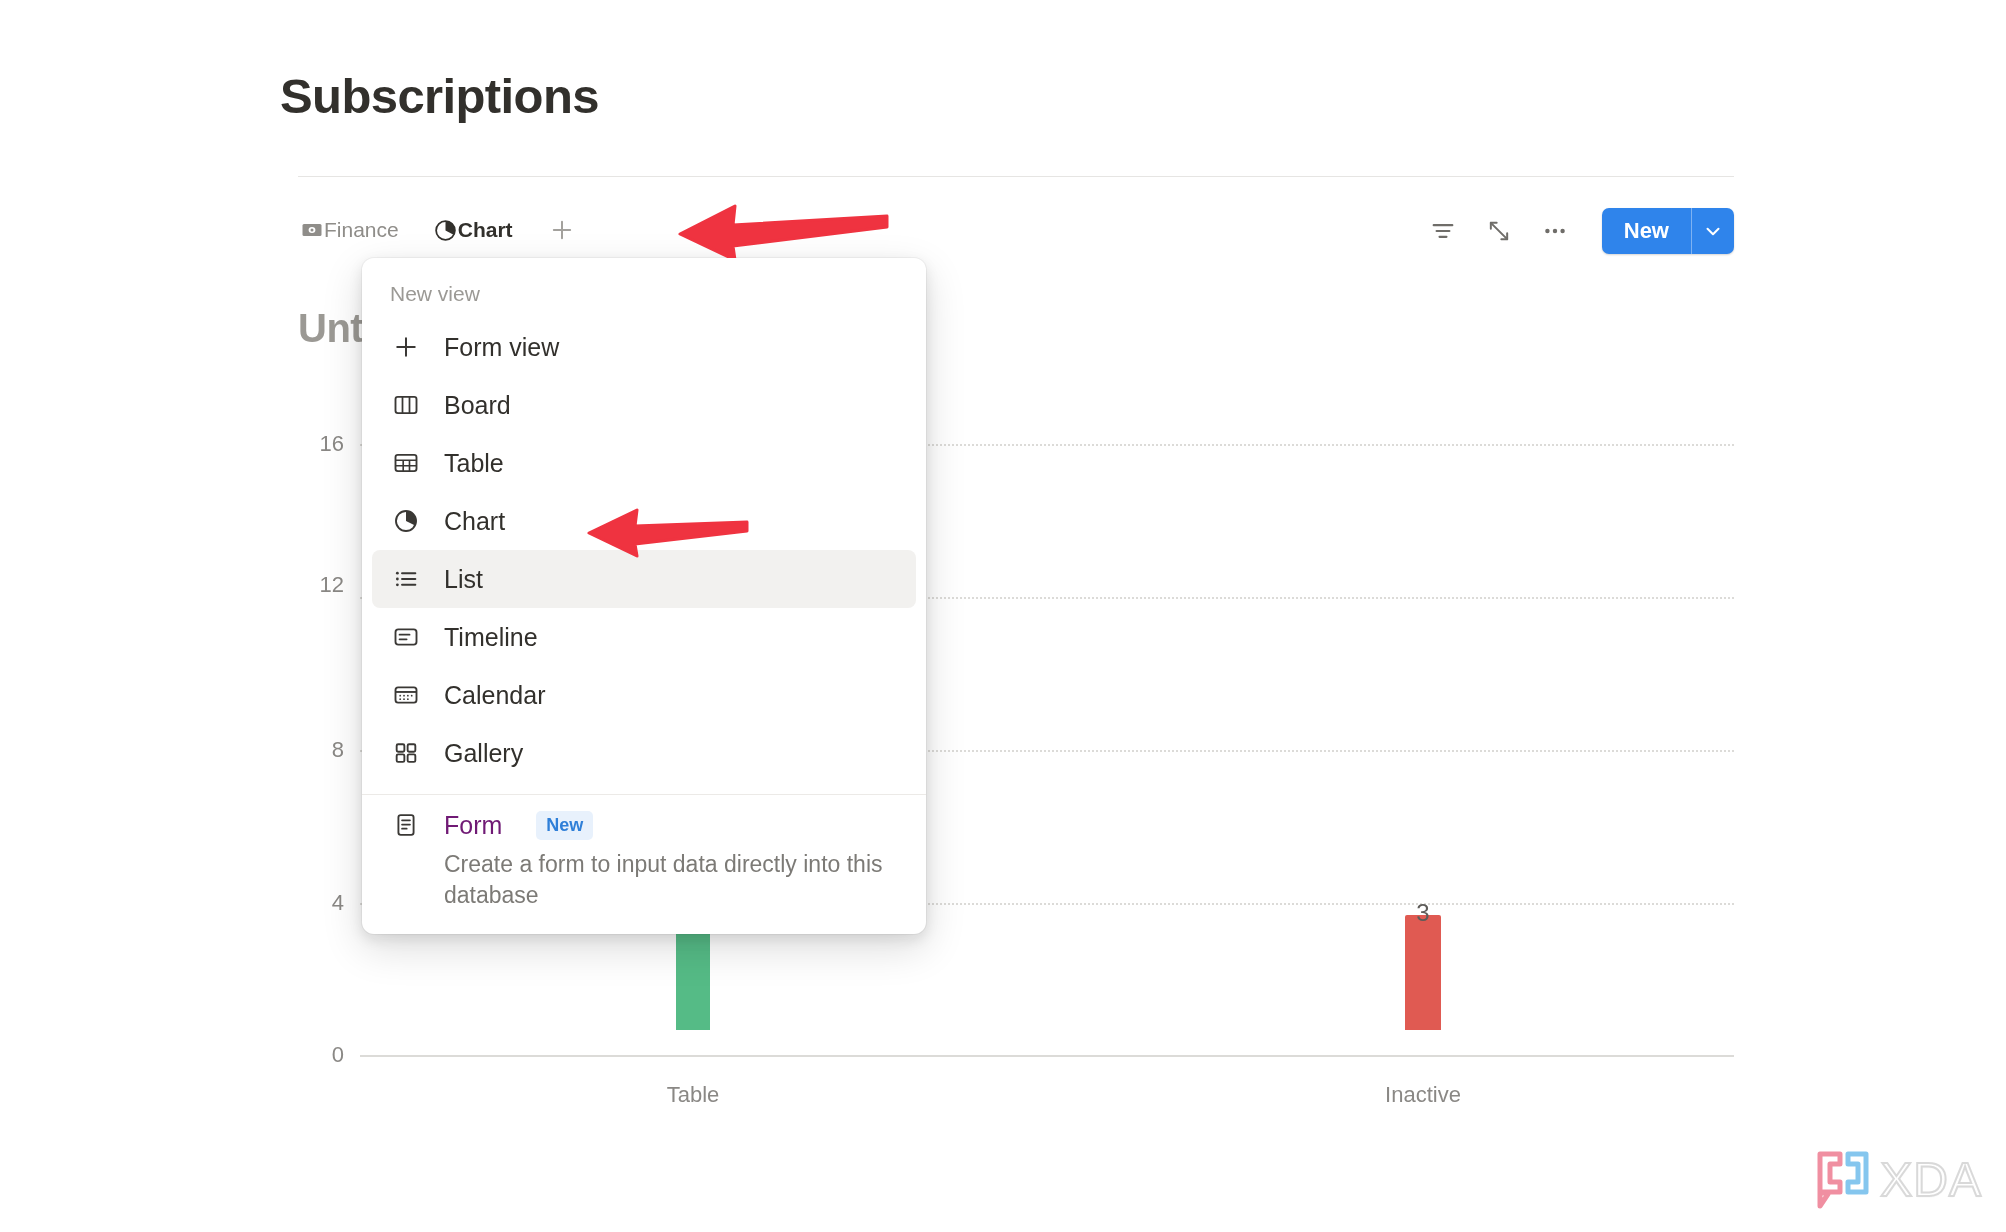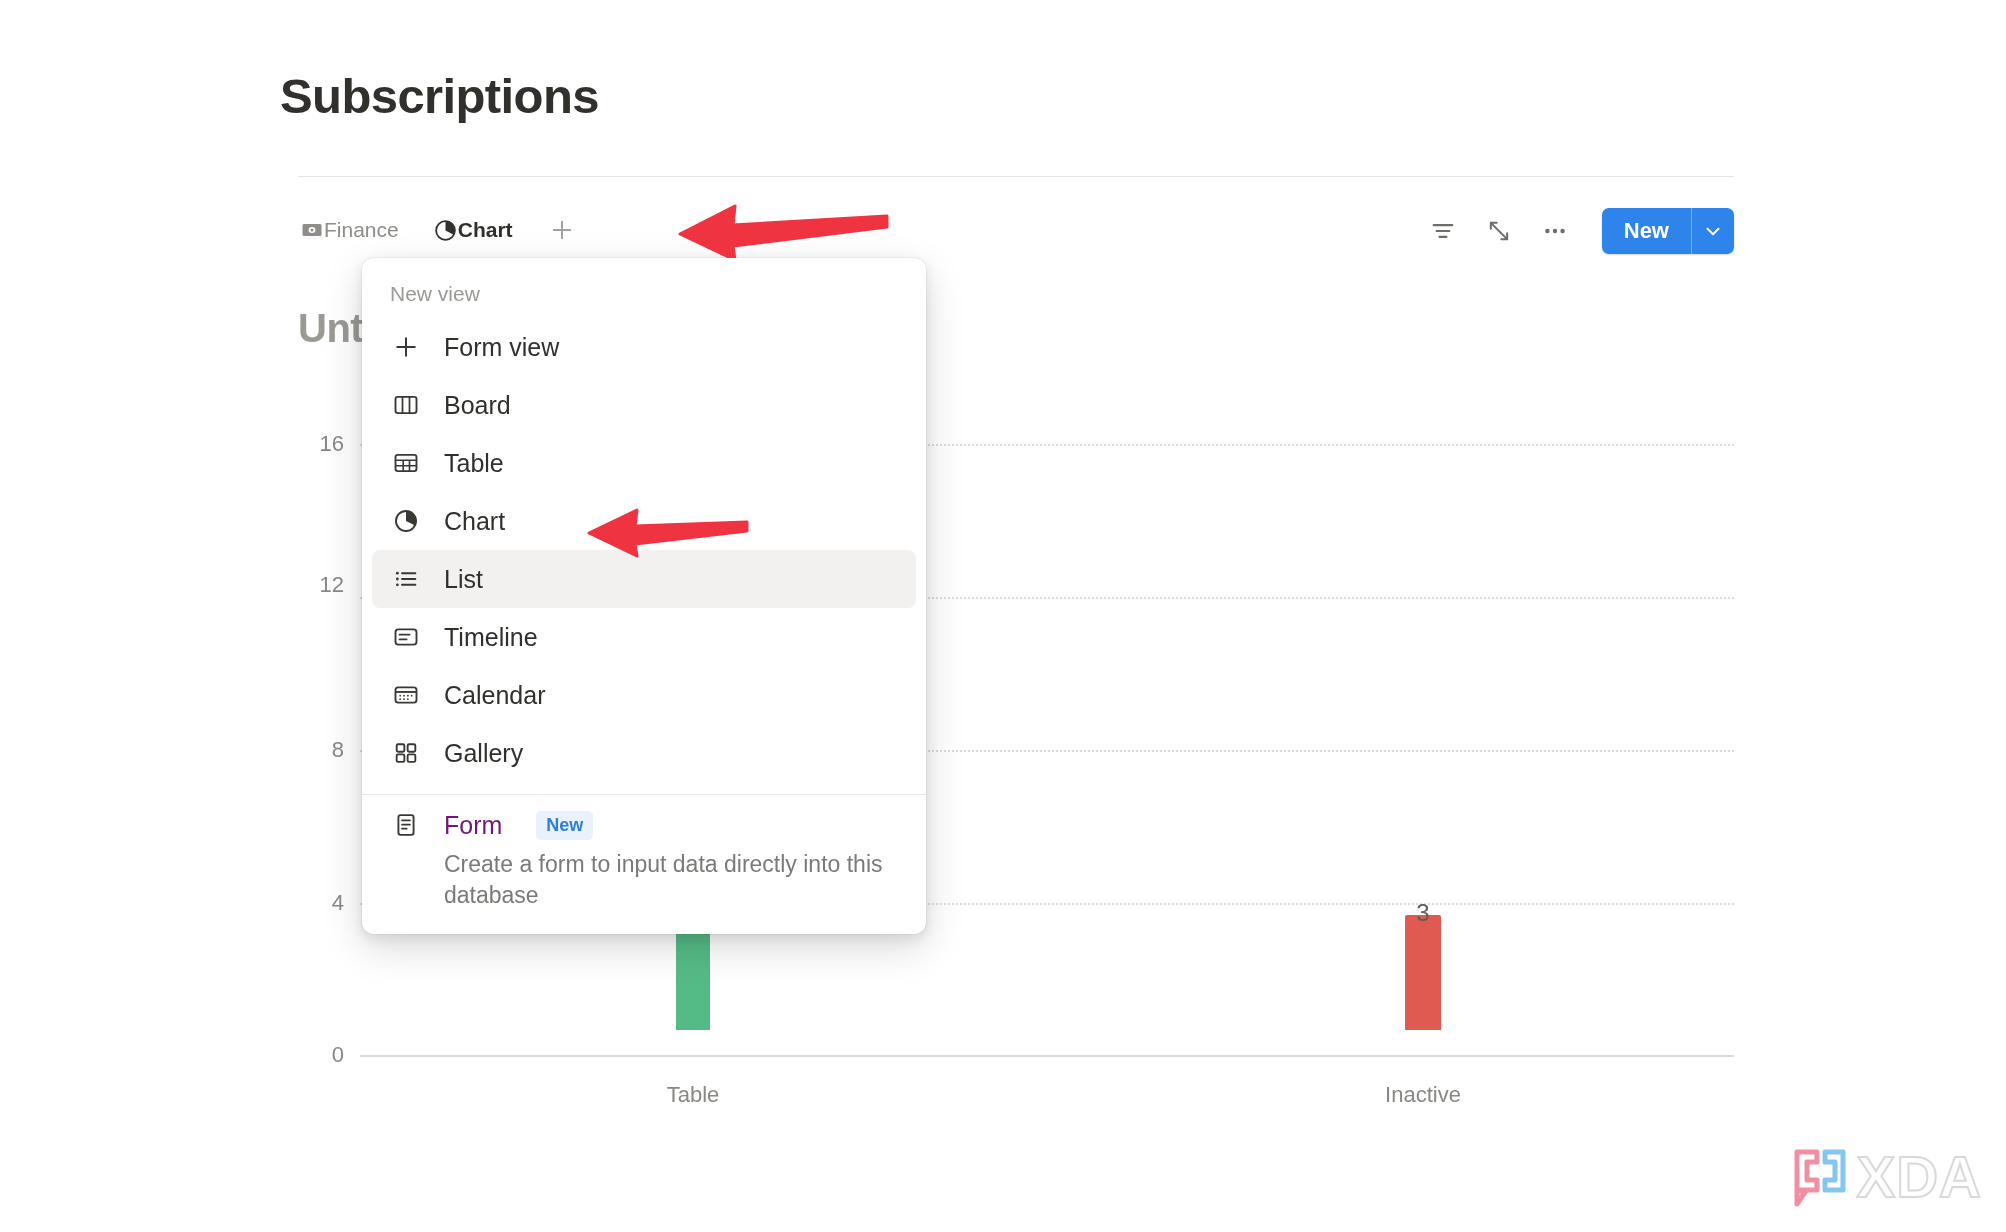--- a/index.html
+++ b/index.html
@@ -189,21 +189,21 @@
 
   
   .watermark {
     position: absolute;
     right: 24px; bottom: 22px;
     display: flex; align-items: center; gap: 8px;
     z-index: 45;
     opacity: .95;
   }
   .wm-text {
-    font-size: 58px; font-weight: 700; letter-spacing: 1px;
+    font-size: 48px; font-weight: 400; letter-spacing: 1px;
     color: #ffffff;
     -webkit-text-stroke: 2px #d8d8d8;
     text-shadow: 0 1px 2px rgba(0,0,0,.08);
   }
 </style>
 </head>
 <body>
 
 <div id="root">
 

